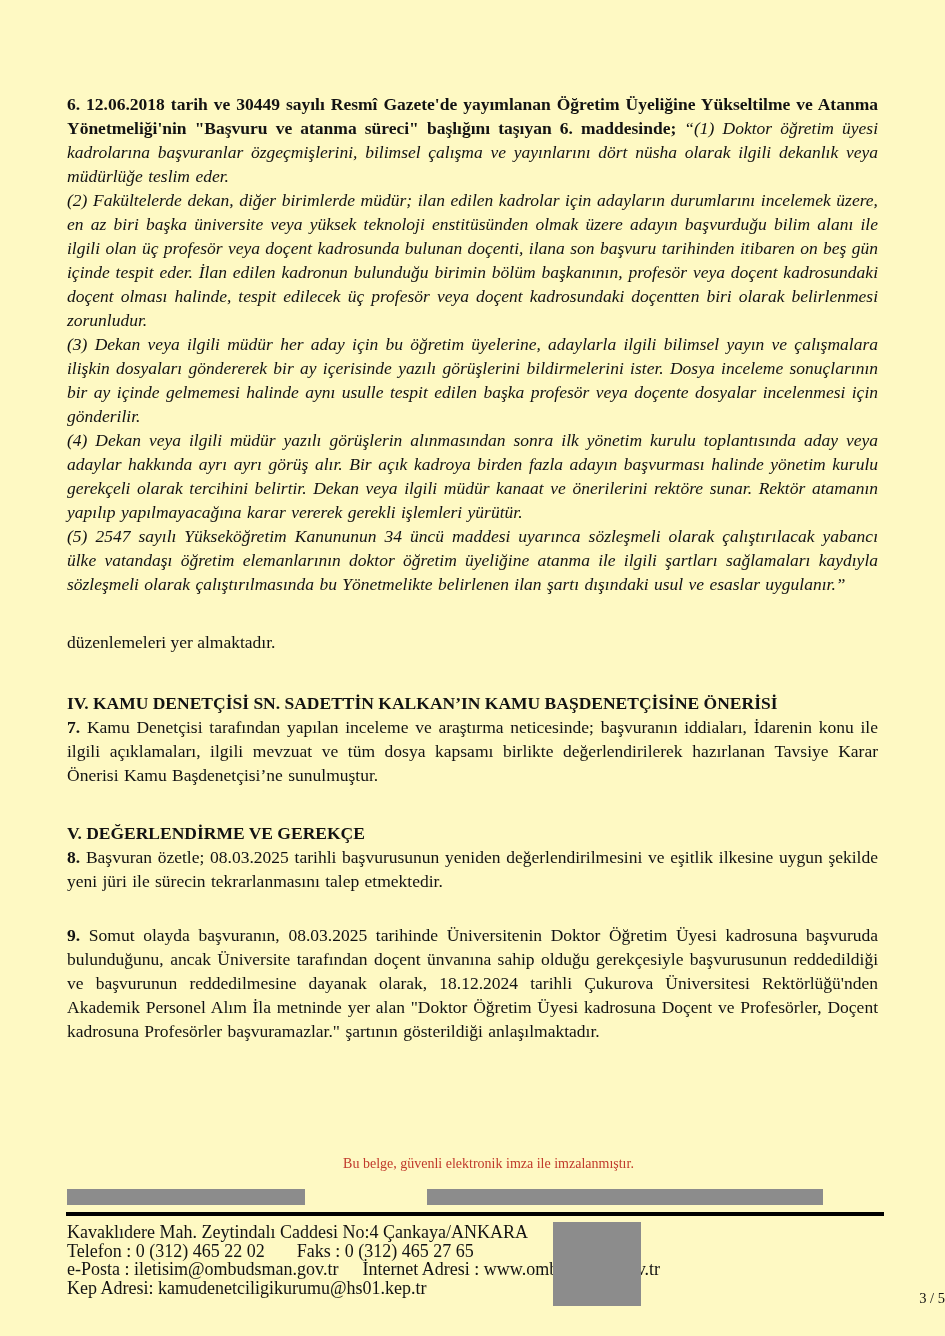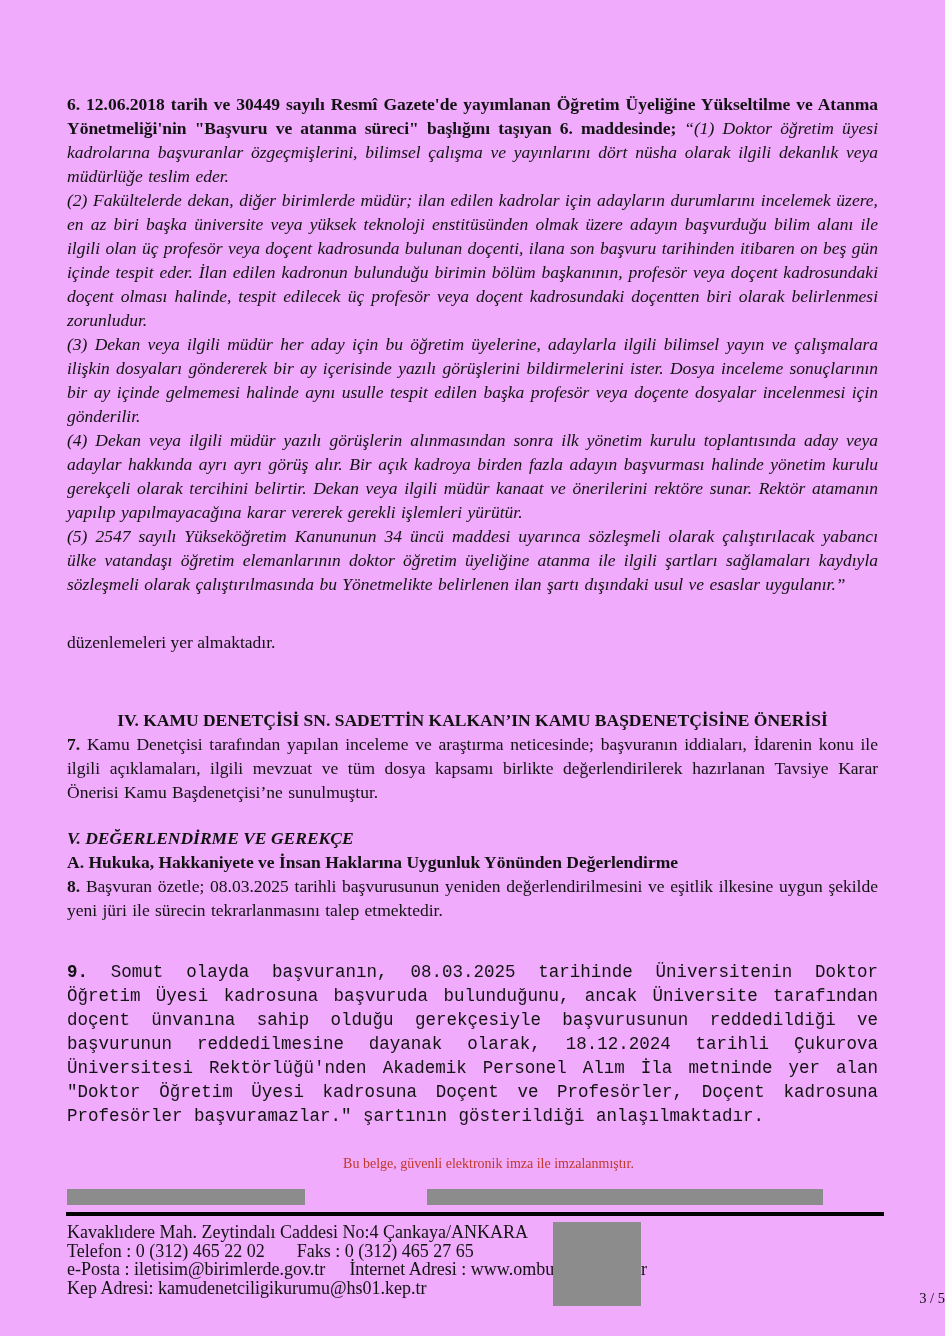--- a/index.html
+++ b/index.html
@@ -1,20 +1,20 @@
 <!DOCTYPE html>
 <html lang="tr" style="--signature-red: #c0392b; --redaction-gray: #8c8c8c;"><head>
 <meta charset="utf-8">
 <style>
   html, body { margin: 0; padding: 0; background: #ffffff; }
   .page {
     position: relative;
     width: 945px;
     height: 1336px;
-    background: #f0abfc;
+    background: #fef9c3;
     font-family: "Liberation Serif", "DejaVu Serif", serif;
     color: #121212;
     overflow: hidden;
   }
   .content {
     position: absolute;
     left: 67px;
     top: 92px;
     width: 811px;
     font-size: 17.5px;
@@ -23,23 +23,23 @@
   .para { margin: 0; }
   .justified { text-align: justify; text-justify: inter-word; word-spacing: 1px; }
   .italic { font-style: italic; }
   .para strong, .heading { font-weight: bold; }
   .closing { margin-top: 34px; }
   .heading {
     font-size: 17.5px;
     line-height: 24px;
     margin: 0;
   }
-  .mt-iv { margin-top: 54px; text-align: center; }
-  .mt-v  { margin-top: 22px; font-style: italic; }
-  .mt-p9 { margin-top: 38px; font-family: Liberation Mono, monospace; }
+  .mt-iv { margin-top: 37px; }
+  .mt-v  { margin-top: 34px; }
+  .mt-p9 { margin-top: 30px; }
   .signature-note {
     position: absolute;
     left: 0;
     top: 1156px;
     width: 100%;
     text-align: center;
     font-size: 14px;
     color: var(--signature-red, #c0392b);
     margin-left: 16px;
   }
@@ -100,39 +100,38 @@
     <p class="para justified italic">(4) Dekan veya ilgili müdür yazılı görüşlerin alınmasından sonra ilk yönetim kurulu toplantısında aday veya adaylar hakkında ayrı ayrı görüş alır. Bir açık kadroya birden fazla adayın başvurması halinde yönetim kurulu gerekçeli olarak tercihini belirtir. Dekan veya ilgili müdür kanaat ve önerilerini rektöre sunar. Rektör atamanın yapılıp yapılmayacağına karar vererek gerekli işlemleri yürütür.</p>
     <p class="para justified italic">(5) 2547 sayılı Yükseköğretim Kanununun 34 üncü maddesi uyarınca sözleşmeli olarak çalıştırılacak yabancı ülke vatandaşı öğretim elemanlarının doktor öğretim üyeliğine atanma ile ilgili şartları sağlamaları kaydıyla sözleşmeli olarak çalıştırılmasında bu Yönetmelikte belirlenen ilan şartı dışındaki usul ve esaslar uygulanır.”</p>
 
     <p class="para closing">düzenlemeleri yer almaktadır.</p>
 
     <h2 class="heading mt-iv">IV. KAMU DENETÇİSİ SN. SADETTİN KALKAN’IN KAMU BAŞDENETÇİSİNE ÖNERİSİ</h2>
 
     <p class="para justified"><strong>7.</strong> <span>Kamu Denetçisi tarafından yapılan inceleme ve araştırma neticesinde; başvuranın iddiaları, İdarenin konu ile ilgili açıklamaları, ilgili mevzuat ve tüm dosya kapsamı birlikte değerlendirilerek hazırlanan Tavsiye Karar Önerisi Kamu Başdenetçisi’ne sunulmuştur.</span></p>
 
     <h2 class="heading mt-v">V. DEĞERLENDİRME VE GEREKÇE</h2>
-    <h3 class="heading">A. Hukuka, Hakkaniyete ve İnsan Haklarına Uygunluk Yönünden Değerlendirme</h3>
 
     <p class="para justified"><strong>8.</strong> <span>Başvuran özetle; 08.03.2025 tarihli başvurusunun yeniden değerlendirilmesini ve eşitlik ilkesine uygun şekilde yeni jüri ile sürecin tekrarlanmasını talep etmektedir.</span></p>
 
     <p class="para justified mt-p9"><strong>9.</strong> <span>Somut olayda başvuranın, 08.03.2025 tarihinde Üniversitenin Doktor Öğretim Üyesi kadrosuna başvuruda bulunduğunu, ancak Üniversite tarafından doçent ünvanına sahip olduğu gerekçesiyle başvurusunun reddedildiği ve başvurunun reddedilmesine dayanak olarak, 18.12.2024 tarihli Çukurova Üniversitesi Rektörlüğü'nden Akademik Personel Alım İla metninde yer alan "Doktor Öğretim Üyesi kadrosuna Doçent ve Profesörler, Doçent kadrosuna Profesörler başvuramazlar." şartının gösterildiği anlaşılmaktadır.</span></p>
 
   </div>
 
   <div class="signature-note">Bu belge, güvenli elektronik imza ile imzalanmıştır.</div>
 
   <div class="redaction-bar bar-left"></div>
   <div class="redaction-bar bar-right"></div>
 
   <div class="footer-rule"></div>
 
   <div class="footer-address">
     <div>Kavaklıdere Mah. Zeytindalı Caddesi No:4 Çankaya/ANKARA</div>
     <div><span>Telefon : 0 (312) 465 22 02</span><span class="gap-lg"></span><span>Faks : 0 (312) 465 27 65</span></div>
-    <div><span>e-Posta : iletisim@birimlerde.gov.tr</span><span class="gap"></span><span>İnternet Adresi : www.ombudsman.gov.tr</span></div>
+    <div><span>e-Posta : iletisim@ombudsman.gov.tr</span><span class="gap"></span><span>İnternet Adresi : www.ombudsman.gov.tr</span></div>
     <div>Kep Adresi: kamudenetciligikurumu@hs01.kep.tr</div>
   </div>
 
   <div class="redaction-box"></div>
 
   <div class="page-number">3 / 5</div>
 
 </div>
 
 </body></html>

